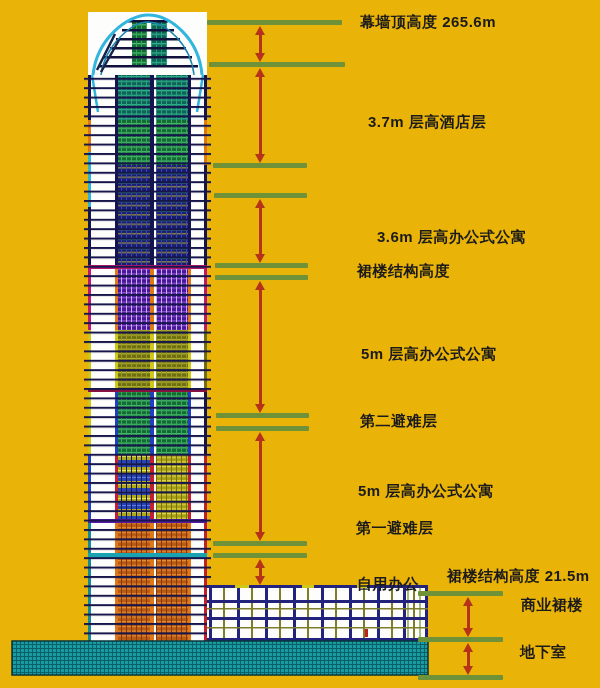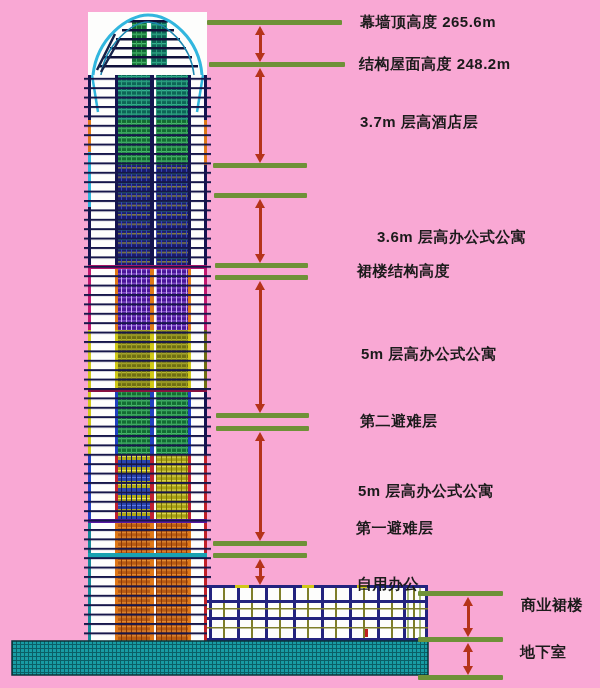--- a/index.html
+++ b/index.html
@@ -1,18 +1,18 @@
 <!DOCTYPE html>
 <html><head>
 <meta charset="utf-8">
 <style>
   html,body{margin:0;padding:0;background:#e9e8e6;}
   #canvas{
     position:relative;width:600px;height:688px;margin:0 auto;
-    background:#f9a8d4;overflow:hidden;
+    background:#eab308;overflow:hidden;
     font-family:"Liberation Sans",sans-serif;
   }
   #drawing{position:absolute;left:0;top:0;}
   .gbar{position:absolute;height:5px;background:#6f9138;border-radius:1px;}
   .lbl{
     position:absolute;white-space:nowrap;color:#1b1b1b;
     font-size:15px;font-weight:600;letter-spacing:.5px;
     transform:translateY(-50%);
   }
   .arrow{position:absolute;width:12px;display:flex;flex-direction:column;align-items:center;}
@@ -246,25 +246,25 @@
       <span class="shaft"></span>
       <span class="head-down"></span>
     </div>
   <div class="arrow" style="left:462px;top:643px;height:32px">
       <span class="head-up"></span>
       <span class="shaft"></span>
       <span class="head-down"></span>
     </div>
 
   <div class="lbl" style="left:360px;top:22px">幕墙顶高度  265.6m</div>
-  <div class="lbl" style="left:359px;top:64px">结构屋面高度 248.2m</div>
-  <div class="lbl" style="left:360px;top:122px">3.7m 层高酒店层</div>
+  <div class="lbl" style="left:368px;top:122px">3.7m 层高酒店层</div>
   <div class="lbl" style="left:377px;top:237px">3.6m 层高办公式公寓</div>
   <div class="lbl" style="left:357px;top:271px">裙楼结构高度</div>
   <div class="lbl" style="left:361px;top:354px">5m 层高办公式公寓</div>
   <div class="lbl" style="left:360px;top:421px">第二避难层</div>
   <div class="lbl" style="left:358px;top:491px">5m 层高办公式公寓</div>
   <div class="lbl" style="left:356px;top:528px">第一避难层</div>
   <div class="lbl" style="left:357px;top:584px">自用办公</div>
+  <div class="lbl" style="left:447px;top:576px">裙楼结构高度 21.5m</div>
   <div class="lbl" style="left:521px;top:605px">商业裙楼</div>
   <div class="lbl" style="left:520px;top:652px">地下室</div>
 
 </div>
 
 </body></html>

